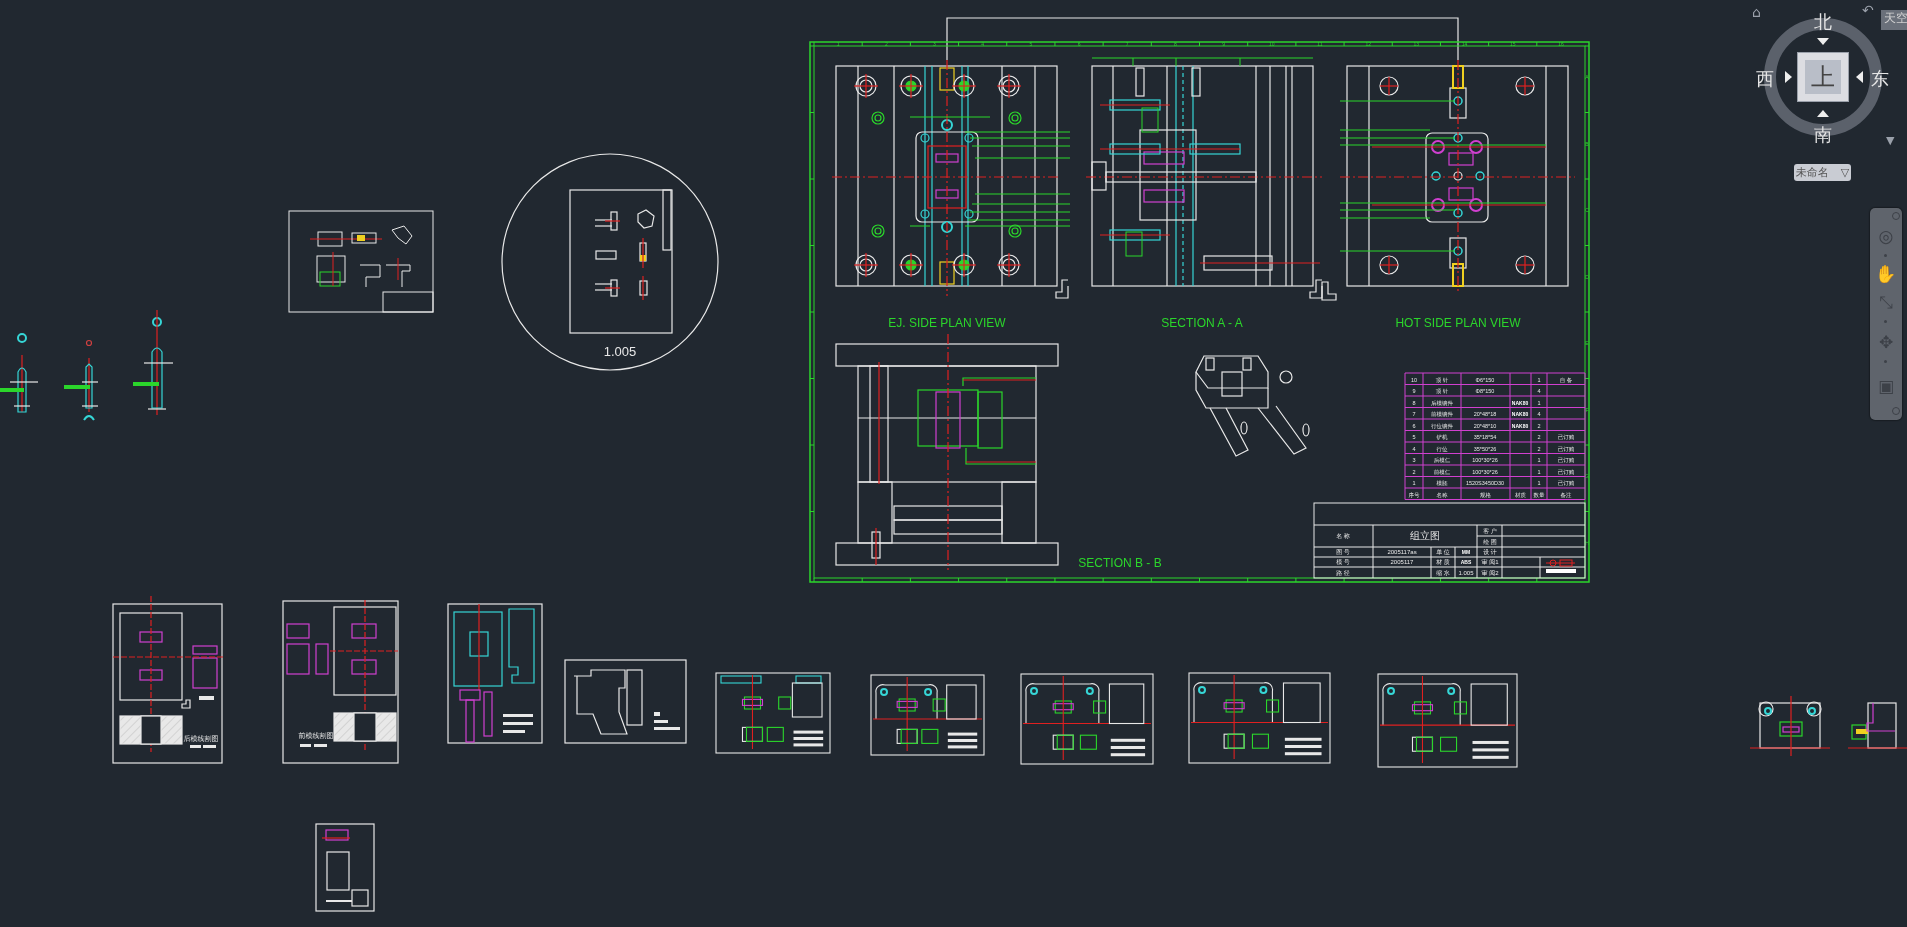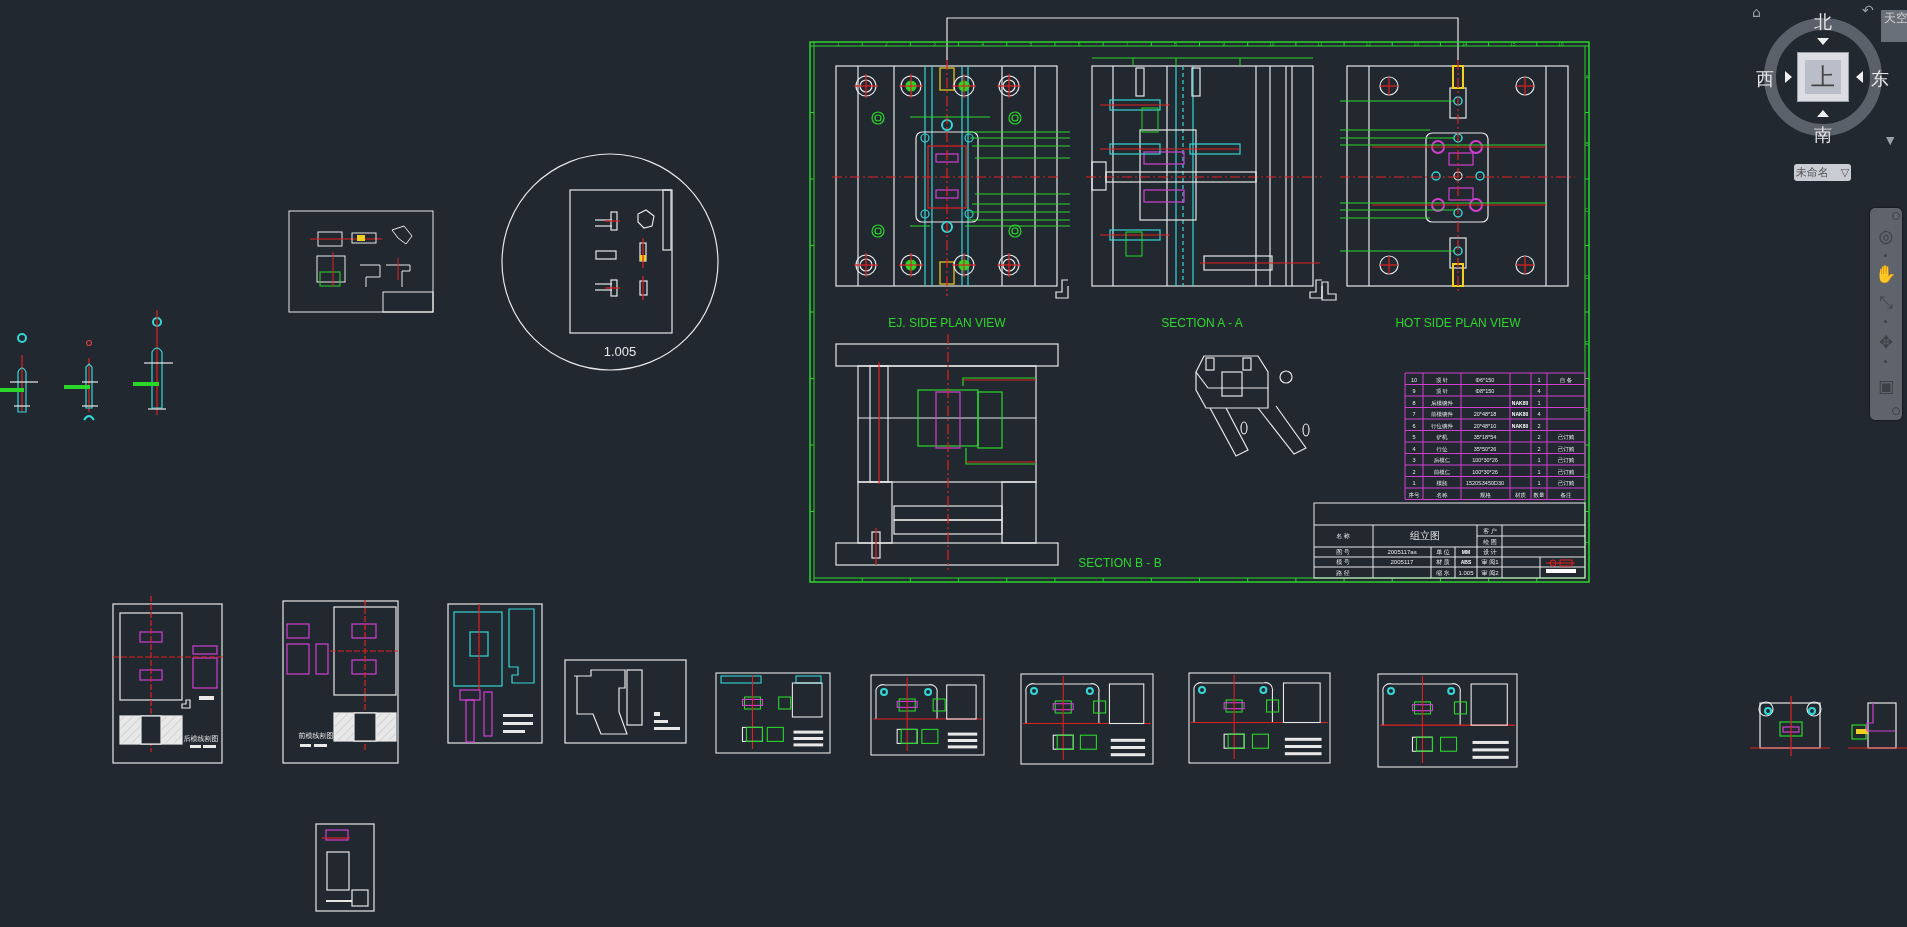--- a/index.html
+++ b/index.html
@@ -9,21 +9,21 @@
   .cad-text-g { fill:#2bd62b; font-size:12px; }
   
   .viewcube { position:absolute; left:1740px; top:0; width:167px; height:200px; }
   .vc-ring { position:absolute; left:24px; top:18px; width:118px; height:118px; border-radius:50%; border:12px solid #5b616b; box-sizing:border-box; }
   .vc-face { position:absolute; left:57px; top:52px; width:52px; height:50px; background:#dcdde2; border:1px solid #9aa0aa; box-sizing:border-box; display:flex; align-items:center; justify-content:center; font-size:24px; color:#444; cursor:pointer; }
   .vc-face-inner { width:36px; height:34px; background:#b9bec8; display:flex; align-items:center; justify-content:center; }
   .vc-dir { position:absolute; color:#e6e6e6; font-size:18px; cursor:pointer; }
   .vc-arrow { position:absolute; width:0; height:0; cursor:pointer; }
   .vc-home { position:absolute; left:12px; top:4px; color:#9aa0aa; font-size:14px; cursor:pointer; }
   .vc-rot { position:absolute; left:122px; top:2px; color:#9aa0aa; font-size:14px; cursor:pointer; }
-  .vc-side { position:absolute; left:141px; top:10px; width:26px; height:32px; background:#6a707a; color:#d0d0d0; font-size:12px; overflow:hidden; white-space:nowrap; padding-left:3px; box-sizing:border-box; cursor:pointer; }
+  .vc-side { position:absolute; left:141px; top:10px; width:26px; height:20px; background:#6a707a; color:#d0d0d0; font-size:12px; overflow:hidden; white-space:nowrap; padding-left:3px; box-sizing:border-box; cursor:pointer; }
   .vc-menu { position:absolute; left:146px; top:134px; color:#9aa0aa; font-size:11px; cursor:pointer; }
   .vc-ucs { position:absolute; left:54px; top:164px; height:17px; width:57px; background:#c9ccd3; border-radius:3px; color:#555; font-size:11px; display:flex; align-items:center; justify-content:center; gap:12px; cursor:pointer; box-sizing:border-box; }
   
   .navbar { position:absolute; left:1870px; top:208px; width:32px; height:212px; background:#5f646c; border-radius:5px; box-shadow:0 0 2px #000; }
   .nav-btn { position:absolute; left:4px; width:24px; height:24px; display:flex; align-items:center; justify-content:center; color:#3d4148; font-size:17px; cursor:pointer; }
   .nav-dot { position:absolute; left:14px; width:3px; height:3px; background:#3d4148; border-radius:50%; }
   .nav-close { position:absolute; left:22px; top:4px; width:6px; height:6px; border:1px solid #3d4148; border-radius:50%; }
   .nav-grip { position:absolute; left:22px; bottom:5px; width:6px; height:6px; border:1px solid #3d4148; border-radius:50%; }
 </style>
 </head>

